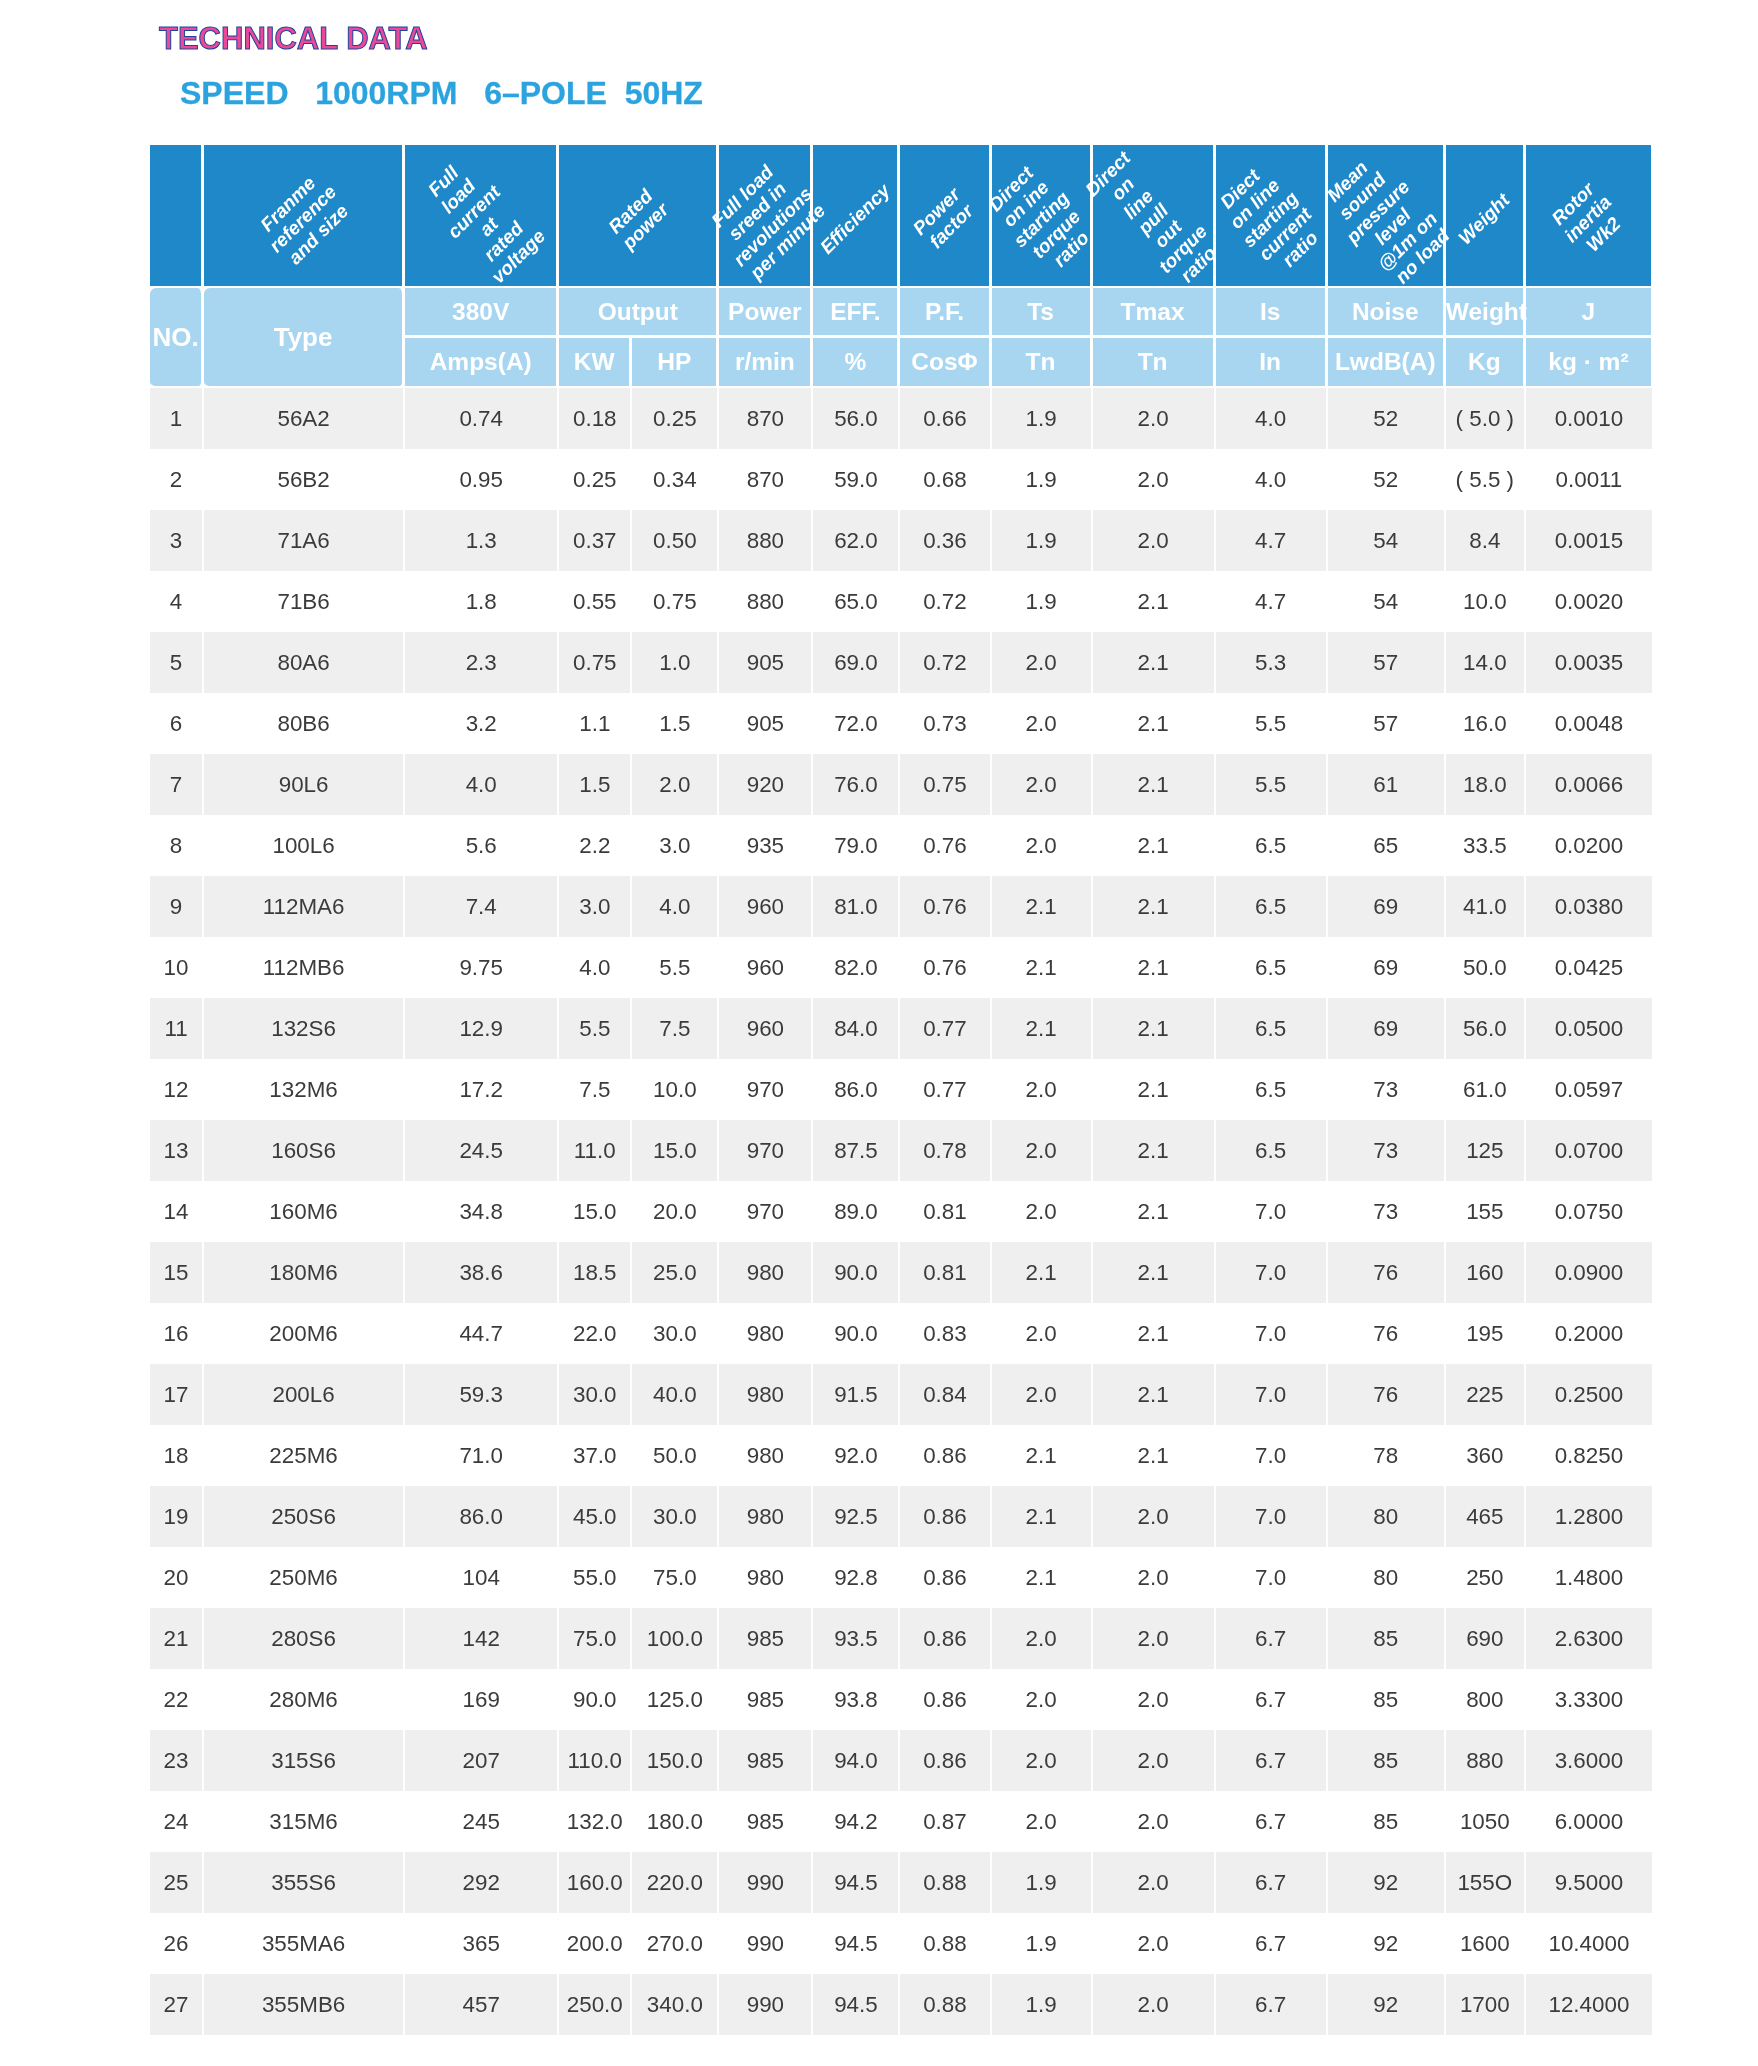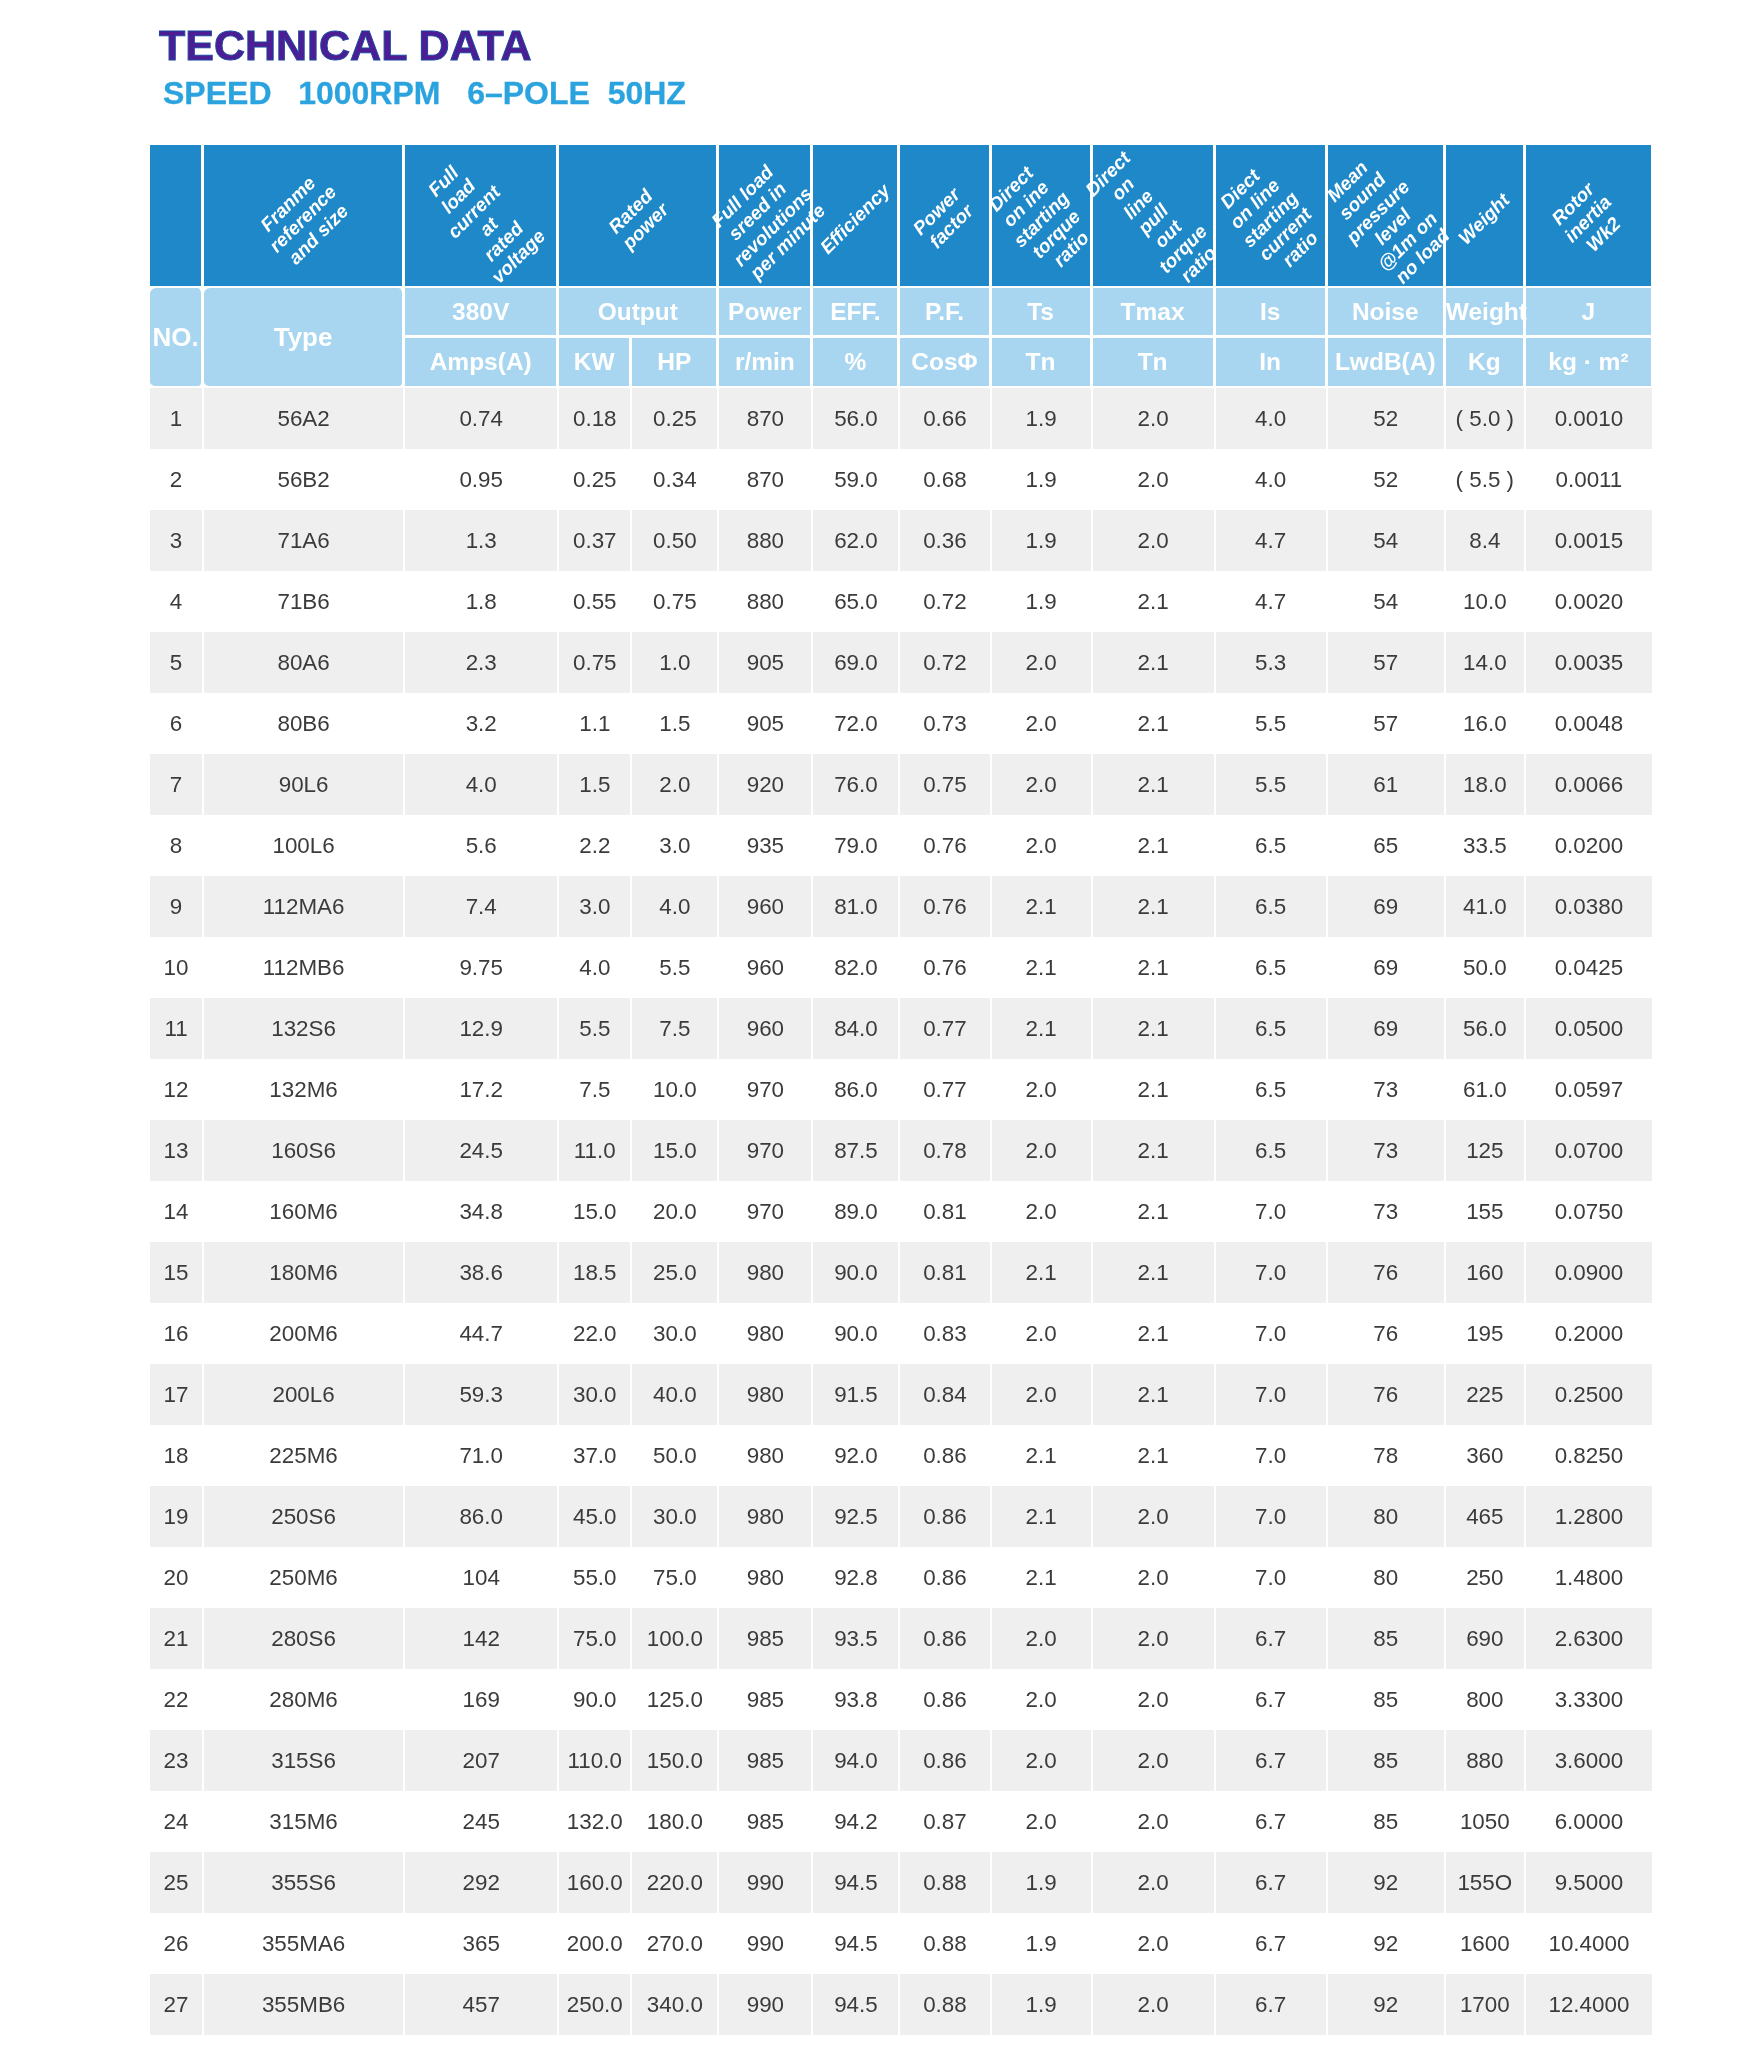--- a/index.html
+++ b/index.html
@@ -2,25 +2,25 @@
 <html style="font-size:11.2px"><head>
 <meta charset="utf-8">
 <style>
   html,body{margin:0;padding:0;}
   body{
     width:1758px;height:2066px;position:relative;background:#ffffff;
     font-family:"Liberation Sans", sans-serif;
   }
   .title{
     position:absolute;left:159px;top:21px;
-    font-size:43px;font-weight:bold;color:#4c1d95;letter-spacing:0px;
+    font-size:31px;font-weight:bold;color:#ec4899;letter-spacing:0px;
     -webkit-text-stroke:1px #1b459c;
   }
   .subtitle{
-    position:absolute;left:163px;top:75px;
+    position:absolute;left:180px;top:75px;
     font-size:32px;font-weight:bold;color:#2ba3de;white-space:pre;
     -webkit-text-stroke:0.3px #2ba3de;
   }
   table.tech{
     position:absolute;left:150px;top:145px;width:1504px;
     border-collapse:separate;border-spacing:0;table-layout:fixed;
   }
   table.tech th,table.tech td{box-sizing:border-box;padding:0;}
   
   th.diag{

